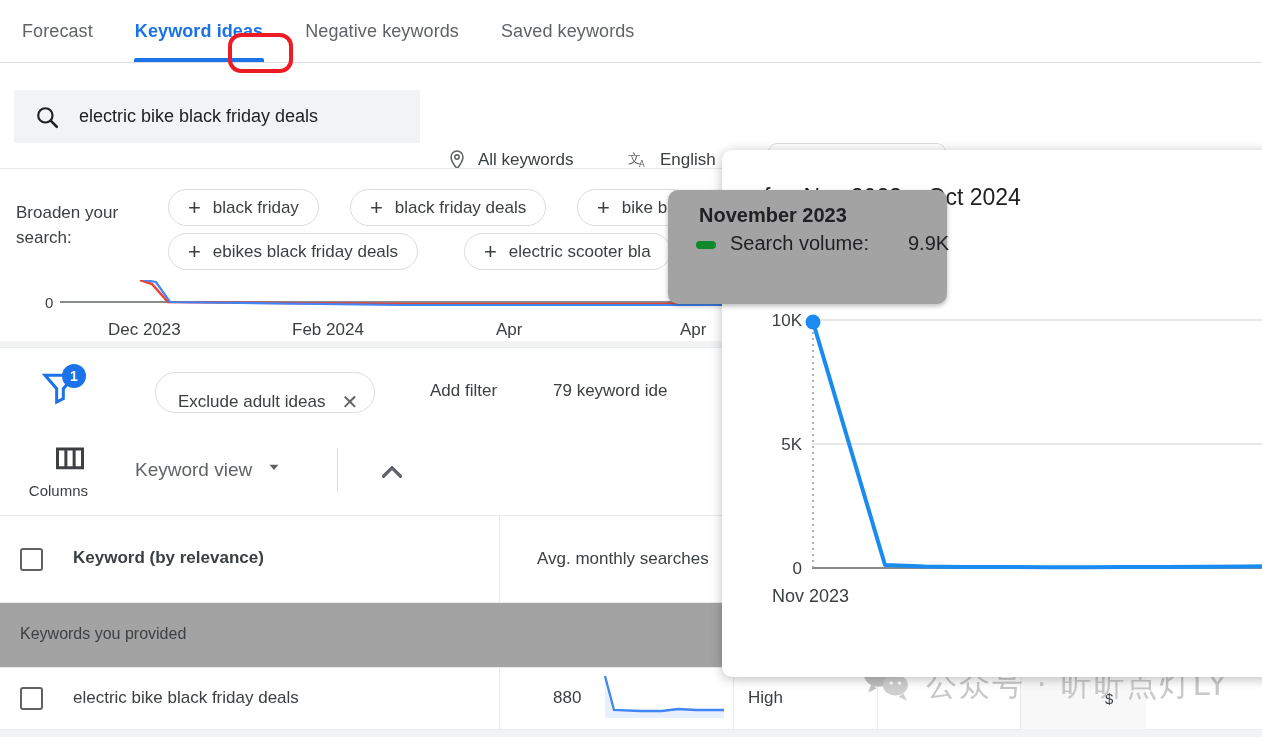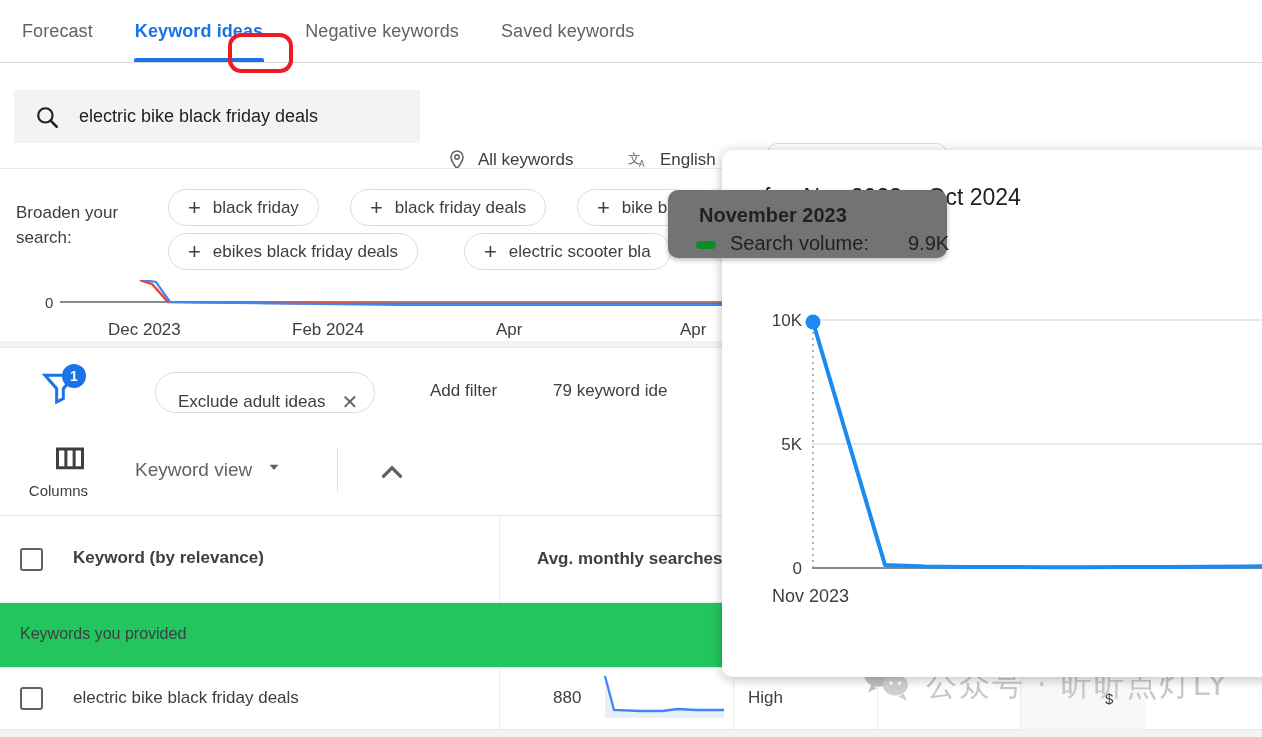--- a/index.html
+++ b/index.html
@@ -130,25 +130,25 @@
   .collapse{position:absolute;left:375px;top:455px;cursor:pointer;}
 
   
   .table{position:absolute;left:0;top:515px;width:1262px;height:222px;background:#fff;}
   .thead{position:absolute;left:0;top:0;width:1262px;height:88px;border-top:1px solid #e8eaed;
          border-bottom:1px solid #e8eaed;box-sizing:border-box;}
   .cbox{position:absolute;width:23px;height:23px;border:2px solid #5f6368;border-radius:3px;
         box-sizing:border-box;cursor:pointer;}
   #th-checkbox{left:20px;top:548px;}
   .th-kw{position:absolute;left:73px;top:548px;font-size:17px;font-weight:bold;color:#3c4043;}
-  .th-avg{position:absolute;left:537px;top:549px;font-size:17px;color:#3c4043;white-space:nowrap;font-weight:bold;}
+  .th-avg{position:absolute;left:537px;top:549px;font-size:17px;color:#3c4043;white-space:nowrap;}
   .colsep{position:absolute;top:515px;width:1px;height:88px;background:#e8eaed;}
   #colsep-1{left:499px;}
 
-  .grouprow{position:absolute;left:0;top:603px;width:1262px;height:65px;background:#22c55e;
+  .grouprow{position:absolute;left:0;top:603px;width:1262px;height:65px;background:#a3a3a3;
             border-bottom:1px solid #e8eaed;box-sizing:border-box;}
   .grouprow .gtxt{position:absolute;left:20px;top:625px;font-size:16px;color:#3c4043;}
 
   .datarow{position:absolute;left:0;top:668px;width:1262px;height:62px;background:#fff;
            border-bottom:1px solid #e8eaed;box-sizing:border-box;}
   #row-checkbox{left:20px;top:687px;}
   .td-kw{position:absolute;left:73px;top:688px;font-size:17px;color:#3c4043;}
   .td-vol{position:absolute;left:553px;top:688px;font-size:17px;color:#3c4043;}
   .sparkwrap{position:absolute;left:600px;top:672px;width:124px;height:46px;}
   .td-comp{position:absolute;left:748px;top:688px;font-size:17px;color:#3c4043;}
@@ -180,22 +180,22 @@
   .popup-title{
     position:absolute;left:24px;top:34px;font-size:23px;color:#202124;white-space:nowrap;
   }
   .popup-sub{
     position:absolute;left:24px;top:80px;font-size:17px;color:#188038;white-space:nowrap;
   }
   .popup-chart{position:absolute;left:0;top:130px;width:552px;height:360px;}
 
   
   .tooltip{
-    position:absolute;left:668px;top:190px;width:279px;height:68px;
-    background:#737373;border-radius:10px;z-index:8;
+    position:absolute;left:668px;top:190px;width:279px;height:114px;
+    background:#a3a3a3;border-radius:10px;z-index:8;
     box-shadow:0 2px 5px rgba(0,0,0,.28);
   }
   .tt-title{position:absolute;left:31px;top:14px;font-size:20px;font-weight:bold;color:#202124;}
   .tt-dash{position:absolute;left:28px;top:51px;width:20px;height:8px;border-radius:4px;background:#0c8a2c;}
   .tt-label{position:absolute;left:62px;top:42px;font-size:20px;color:#202124;white-space:nowrap;}
   .tt-value{position:absolute;left:240px;top:42px;font-size:20px;color:#202124;}
   .tt-highlight{
     position:absolute;left:228px;top:33px;width:65px;height:40px;
     border:4px solid #ee1b24;border-radius:13px;box-sizing:border-box;z-index:9;
   }

